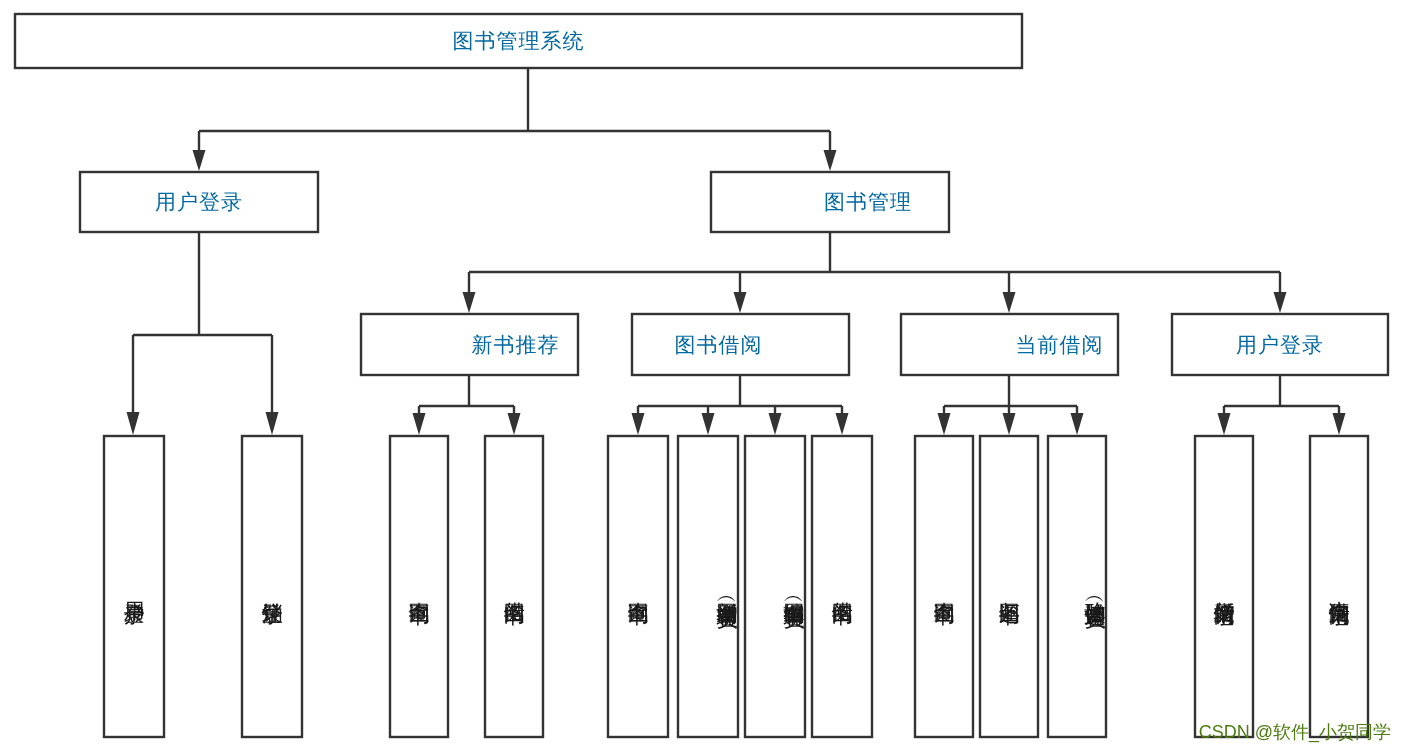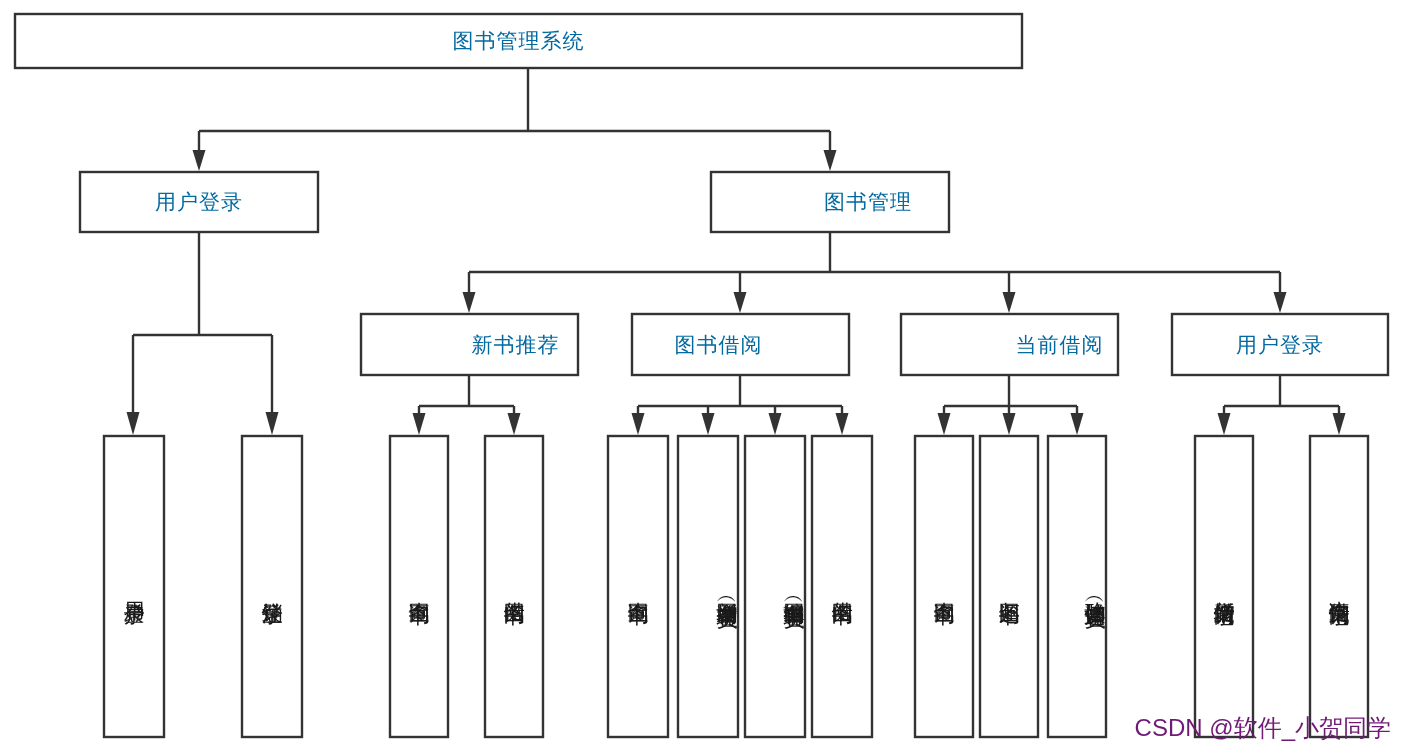--- a/index.html
+++ b/index.html
@@ -60,22 +60,22 @@
     justify-content: center;
     font-size: 21px;
     color: #0369a1;
     letter-spacing: 1px;
     pointer-events: none;
   }
   .watermark {
     position: absolute;
     right: 14px;
     bottom: 3px;
-    font-size: 24px;
-    color: #701a75;
+    font-size: 18px;
+    color: #4d7c0f;
     white-space: nowrap;
     user-select: none;
   }
 </style>
 </head>
 <body>
 
 <div id="diagram-root">
 
   <svg class="diagram-canvas" viewBox="0 0 1405 747">

